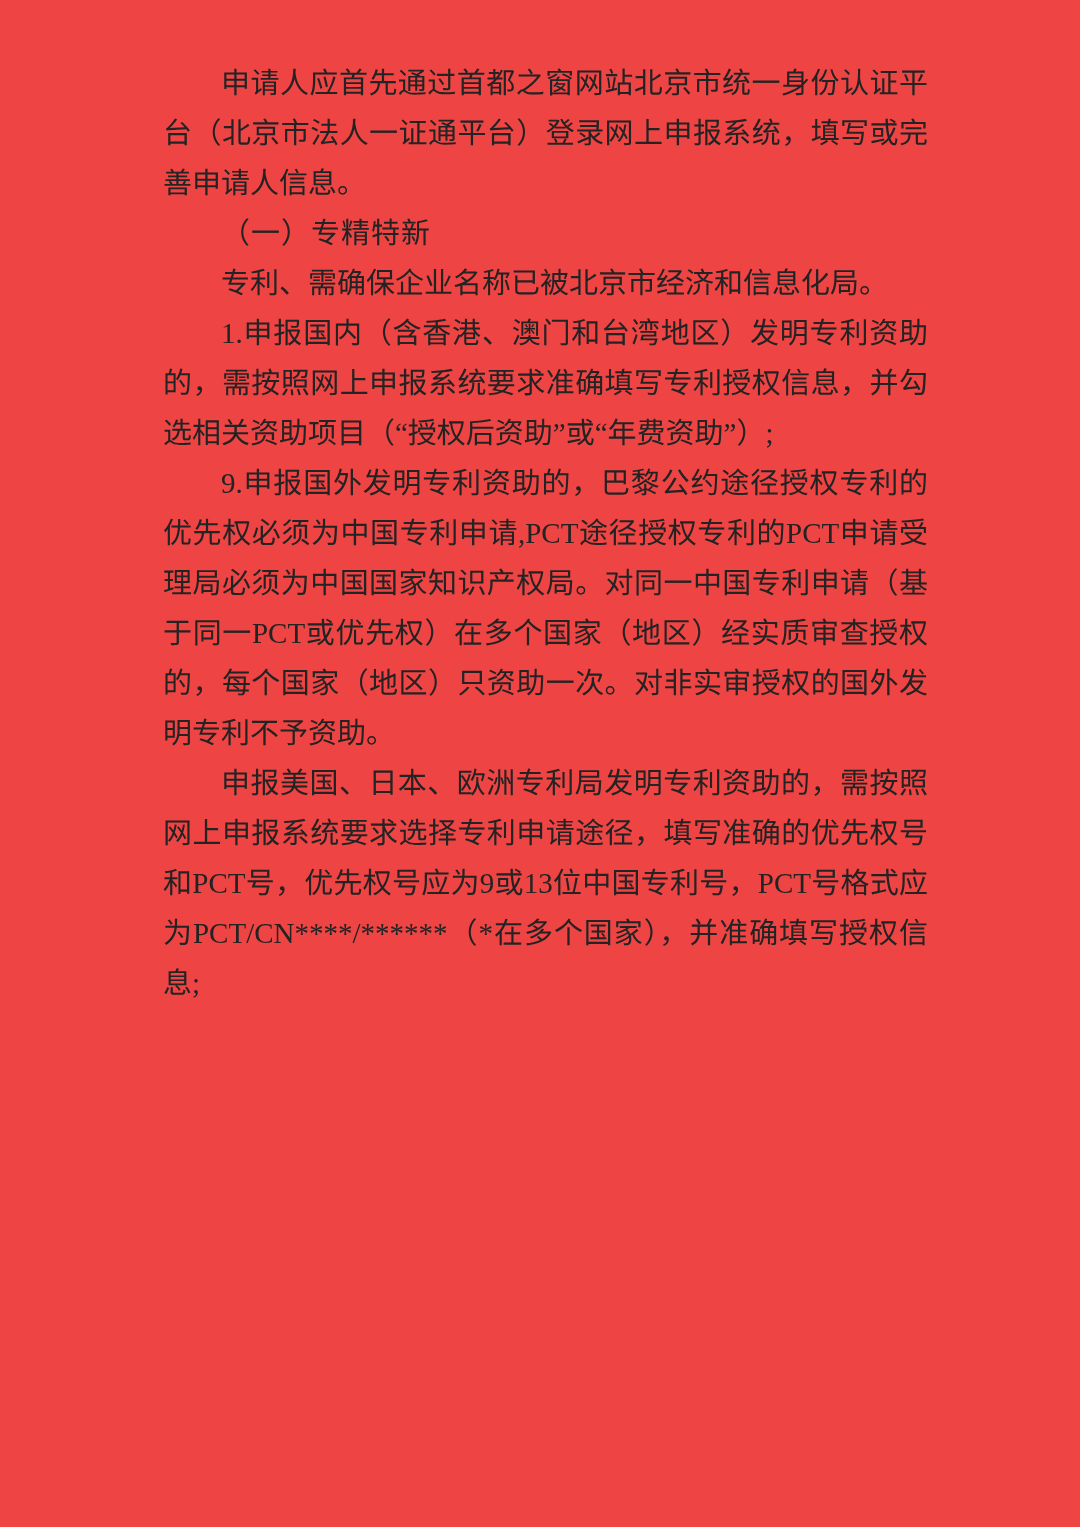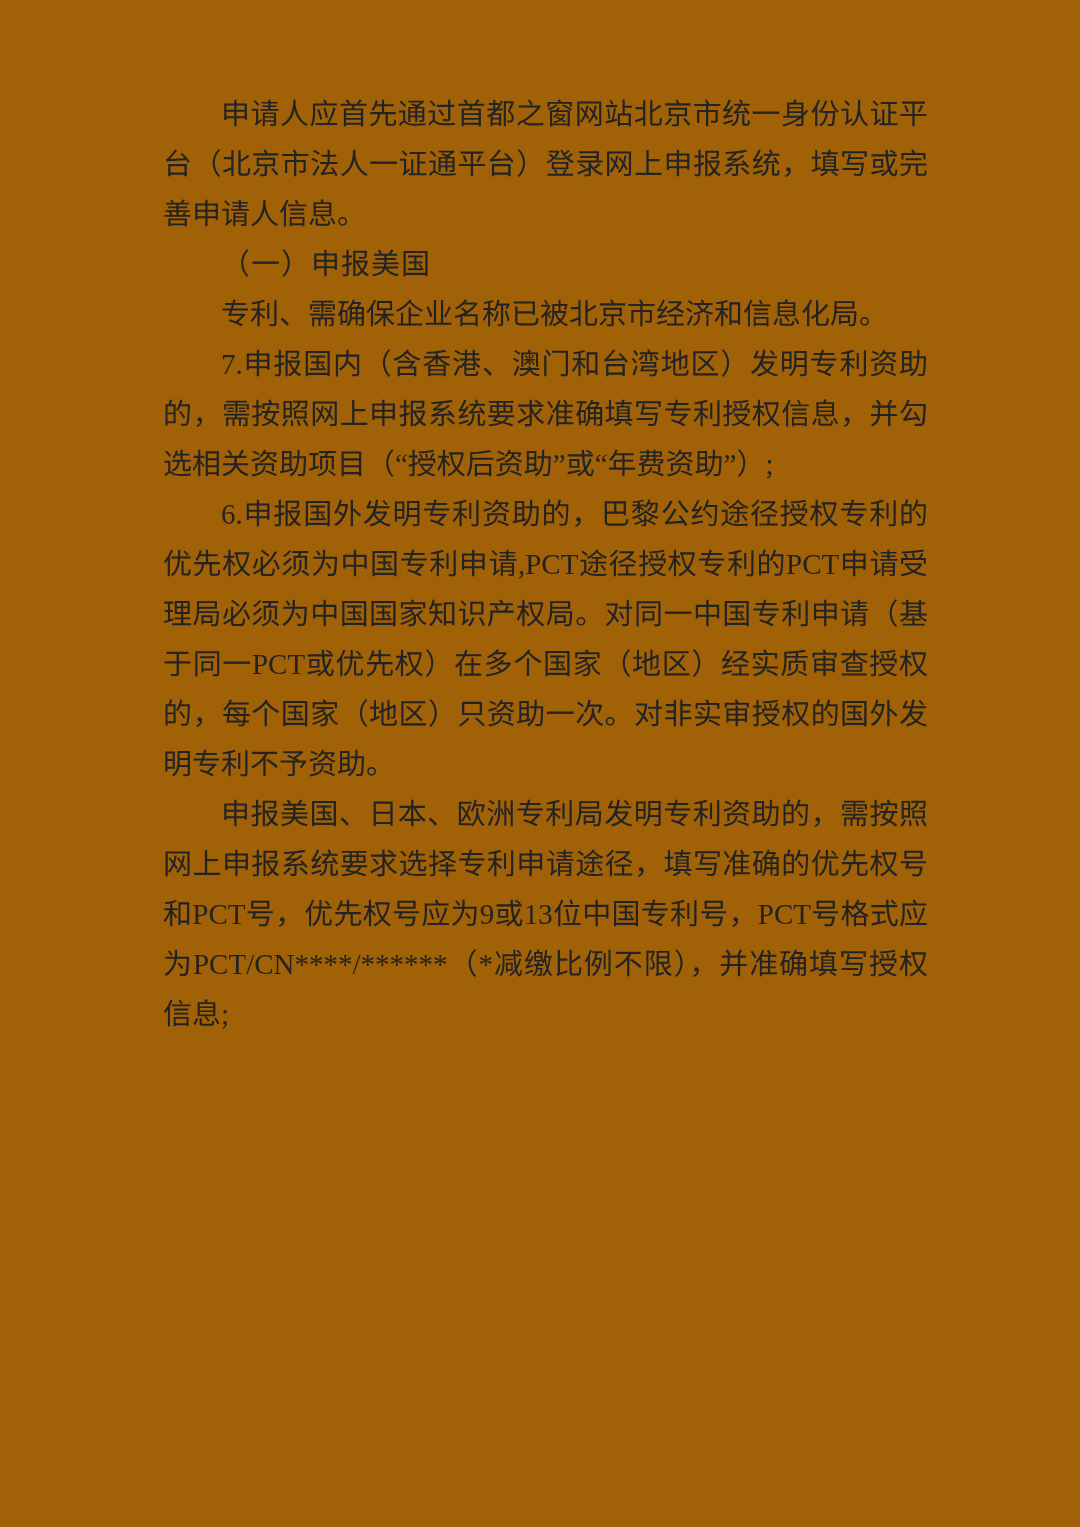--- a/index.html
+++ b/index.html
@@ -5,22 +5,22 @@
   html, body {
     margin: 0;
     padding: 0;
     background: #ffffff;
   }
   .page {
     position: relative;
     width: 1080px;
     height: 1527px;
     box-sizing: border-box;
-    background: #a16207;
-    padding: 89px 152px 0 163px;
+    background: #ef4444;
+    padding: 58px 152px 0 163px;
     overflow: hidden;
   }
   .doc-body {
     font-family: "Liberation Serif", "DejaVu Serif", serif;
     font-size: 29px;
     line-height: 50px;
     color: #232323;
   }
   .doc-body p {
     margin: 0;
@@ -33,19 +33,19 @@
   .section-heading {
     letter-spacing: 1px;
   }
 </style>
 </head>
 <body>
 
 <div class="page">
   <div class="doc-body">
     <p>申请人应首先通过首都之窗网站北京市统一身份认证平台（北京市法人一证通平台）登录网上申报系统，填写或完善申请人信息。</p>
-    <p class="section-heading">（一）申报美国</p>
+    <p class="section-heading">（一）专精特新</p>
     <p>专利、需确保企业名称已被北京市经济和信息化局。</p>
-    <p>7.申报国内（含香港、澳门和台湾地区）发明专利资助的，需按照网上申报系统要求准确填写专利授权信息，并勾选相关资助项目（“授权后资助”或“年费资助”）;</p>
-    <p>6.申报国外发明专利资助的，巴黎公约途径授权专利的优先权必须为中国专利申请,PCT途径授权专利的PCT申请受理局必须为中国国家知识产权局。对同一中国专利申请（基于同一PCT或优先权）在多个国家（地区）经实质审查授权的，每个国家（地区）只资助一次。对非实审授权的国外发明专利不予资助。</p>
-    <p>申报美国、日本、欧洲专利局发明专利资助的，需按照网上申报系统要求选择专利申请途径，填写准确的优先权号和PCT号，优先权号应为9或13位中国专利号，PCT号格式应为PCT/CN****/******（*减缴比例不限），并准确填写授权信息;</p>
+    <p>1.申报国内（含香港、澳门和台湾地区）发明专利资助的，需按照网上申报系统要求准确填写专利授权信息，并勾选相关资助项目（“授权后资助”或“年费资助”）;</p>
+    <p>9.申报国外发明专利资助的，巴黎公约途径授权专利的优先权必须为中国专利申请,PCT途径授权专利的PCT申请受理局必须为中国国家知识产权局。对同一中国专利申请（基于同一PCT或优先权）在多个国家（地区）经实质审查授权的，每个国家（地区）只资助一次。对非实审授权的国外发明专利不予资助。</p>
+    <p>申报美国、日本、欧洲专利局发明专利资助的，需按照网上申报系统要求选择专利申请途径，填写准确的优先权号和PCT号，优先权号应为9或13位中国专利号，PCT号格式应为PCT/CN****/******（*在多个国家），并准确填写授权信息;</p>
   </div>
 </div>
 
 </body></html>

